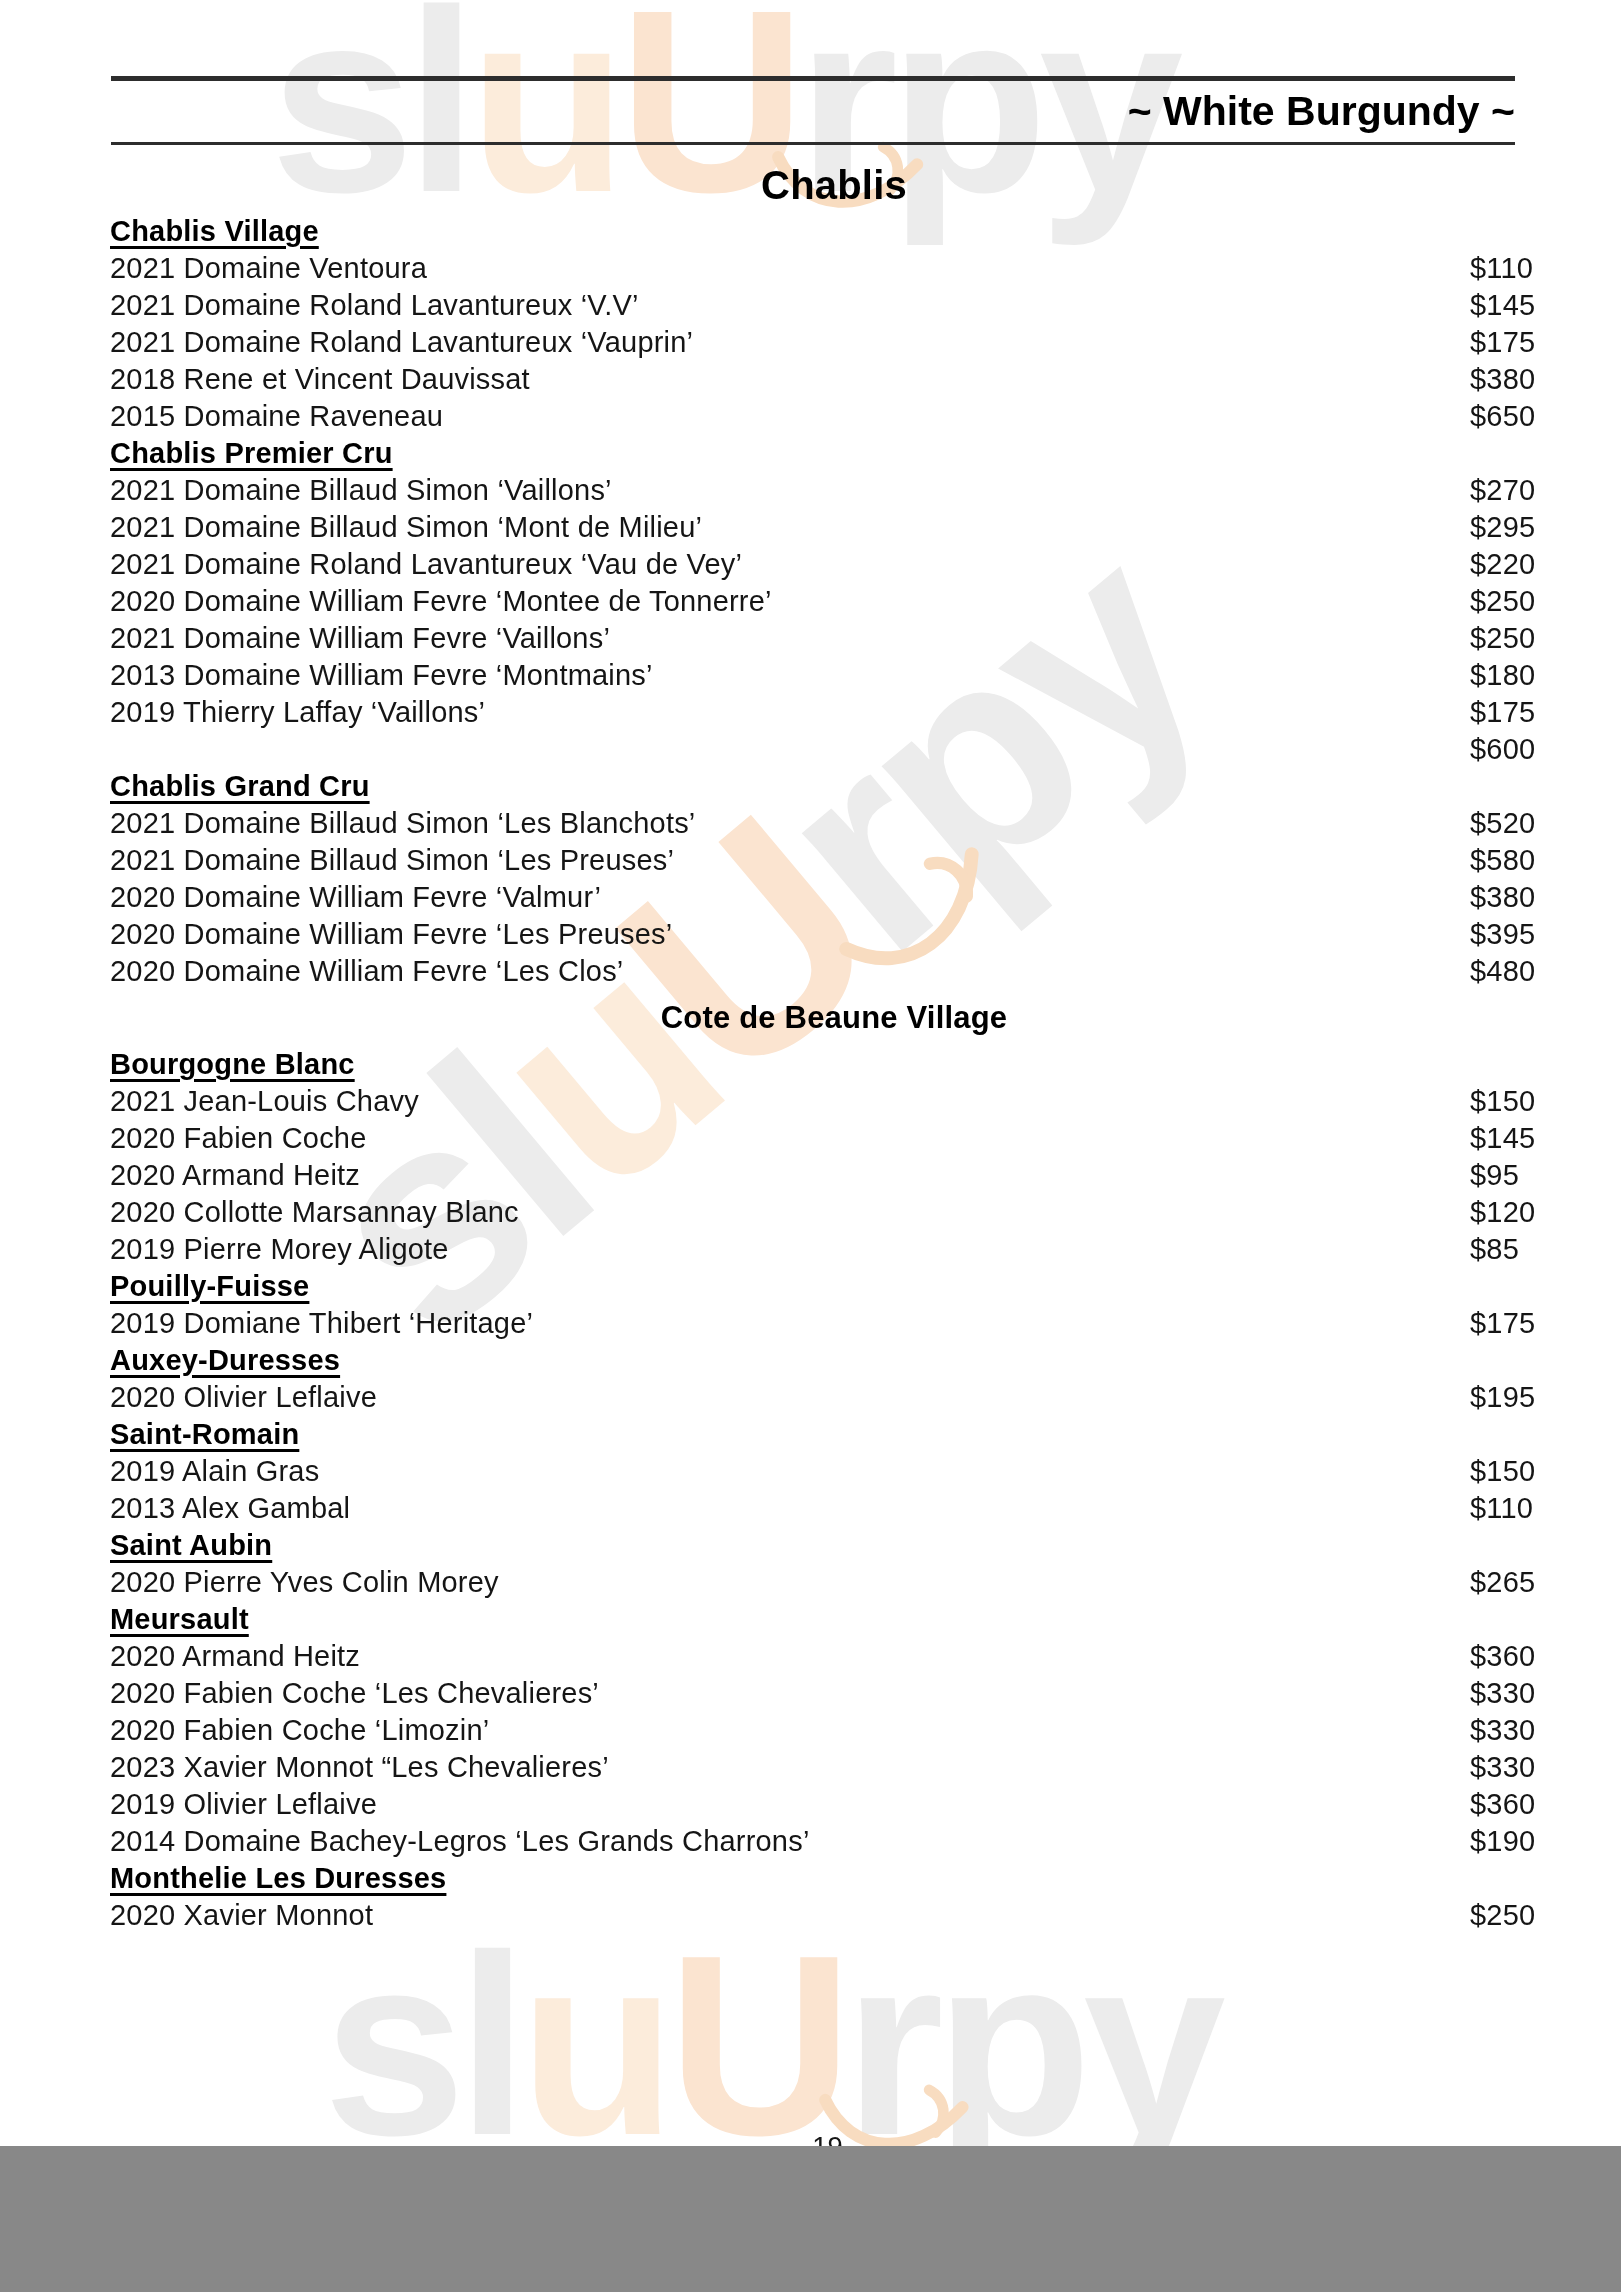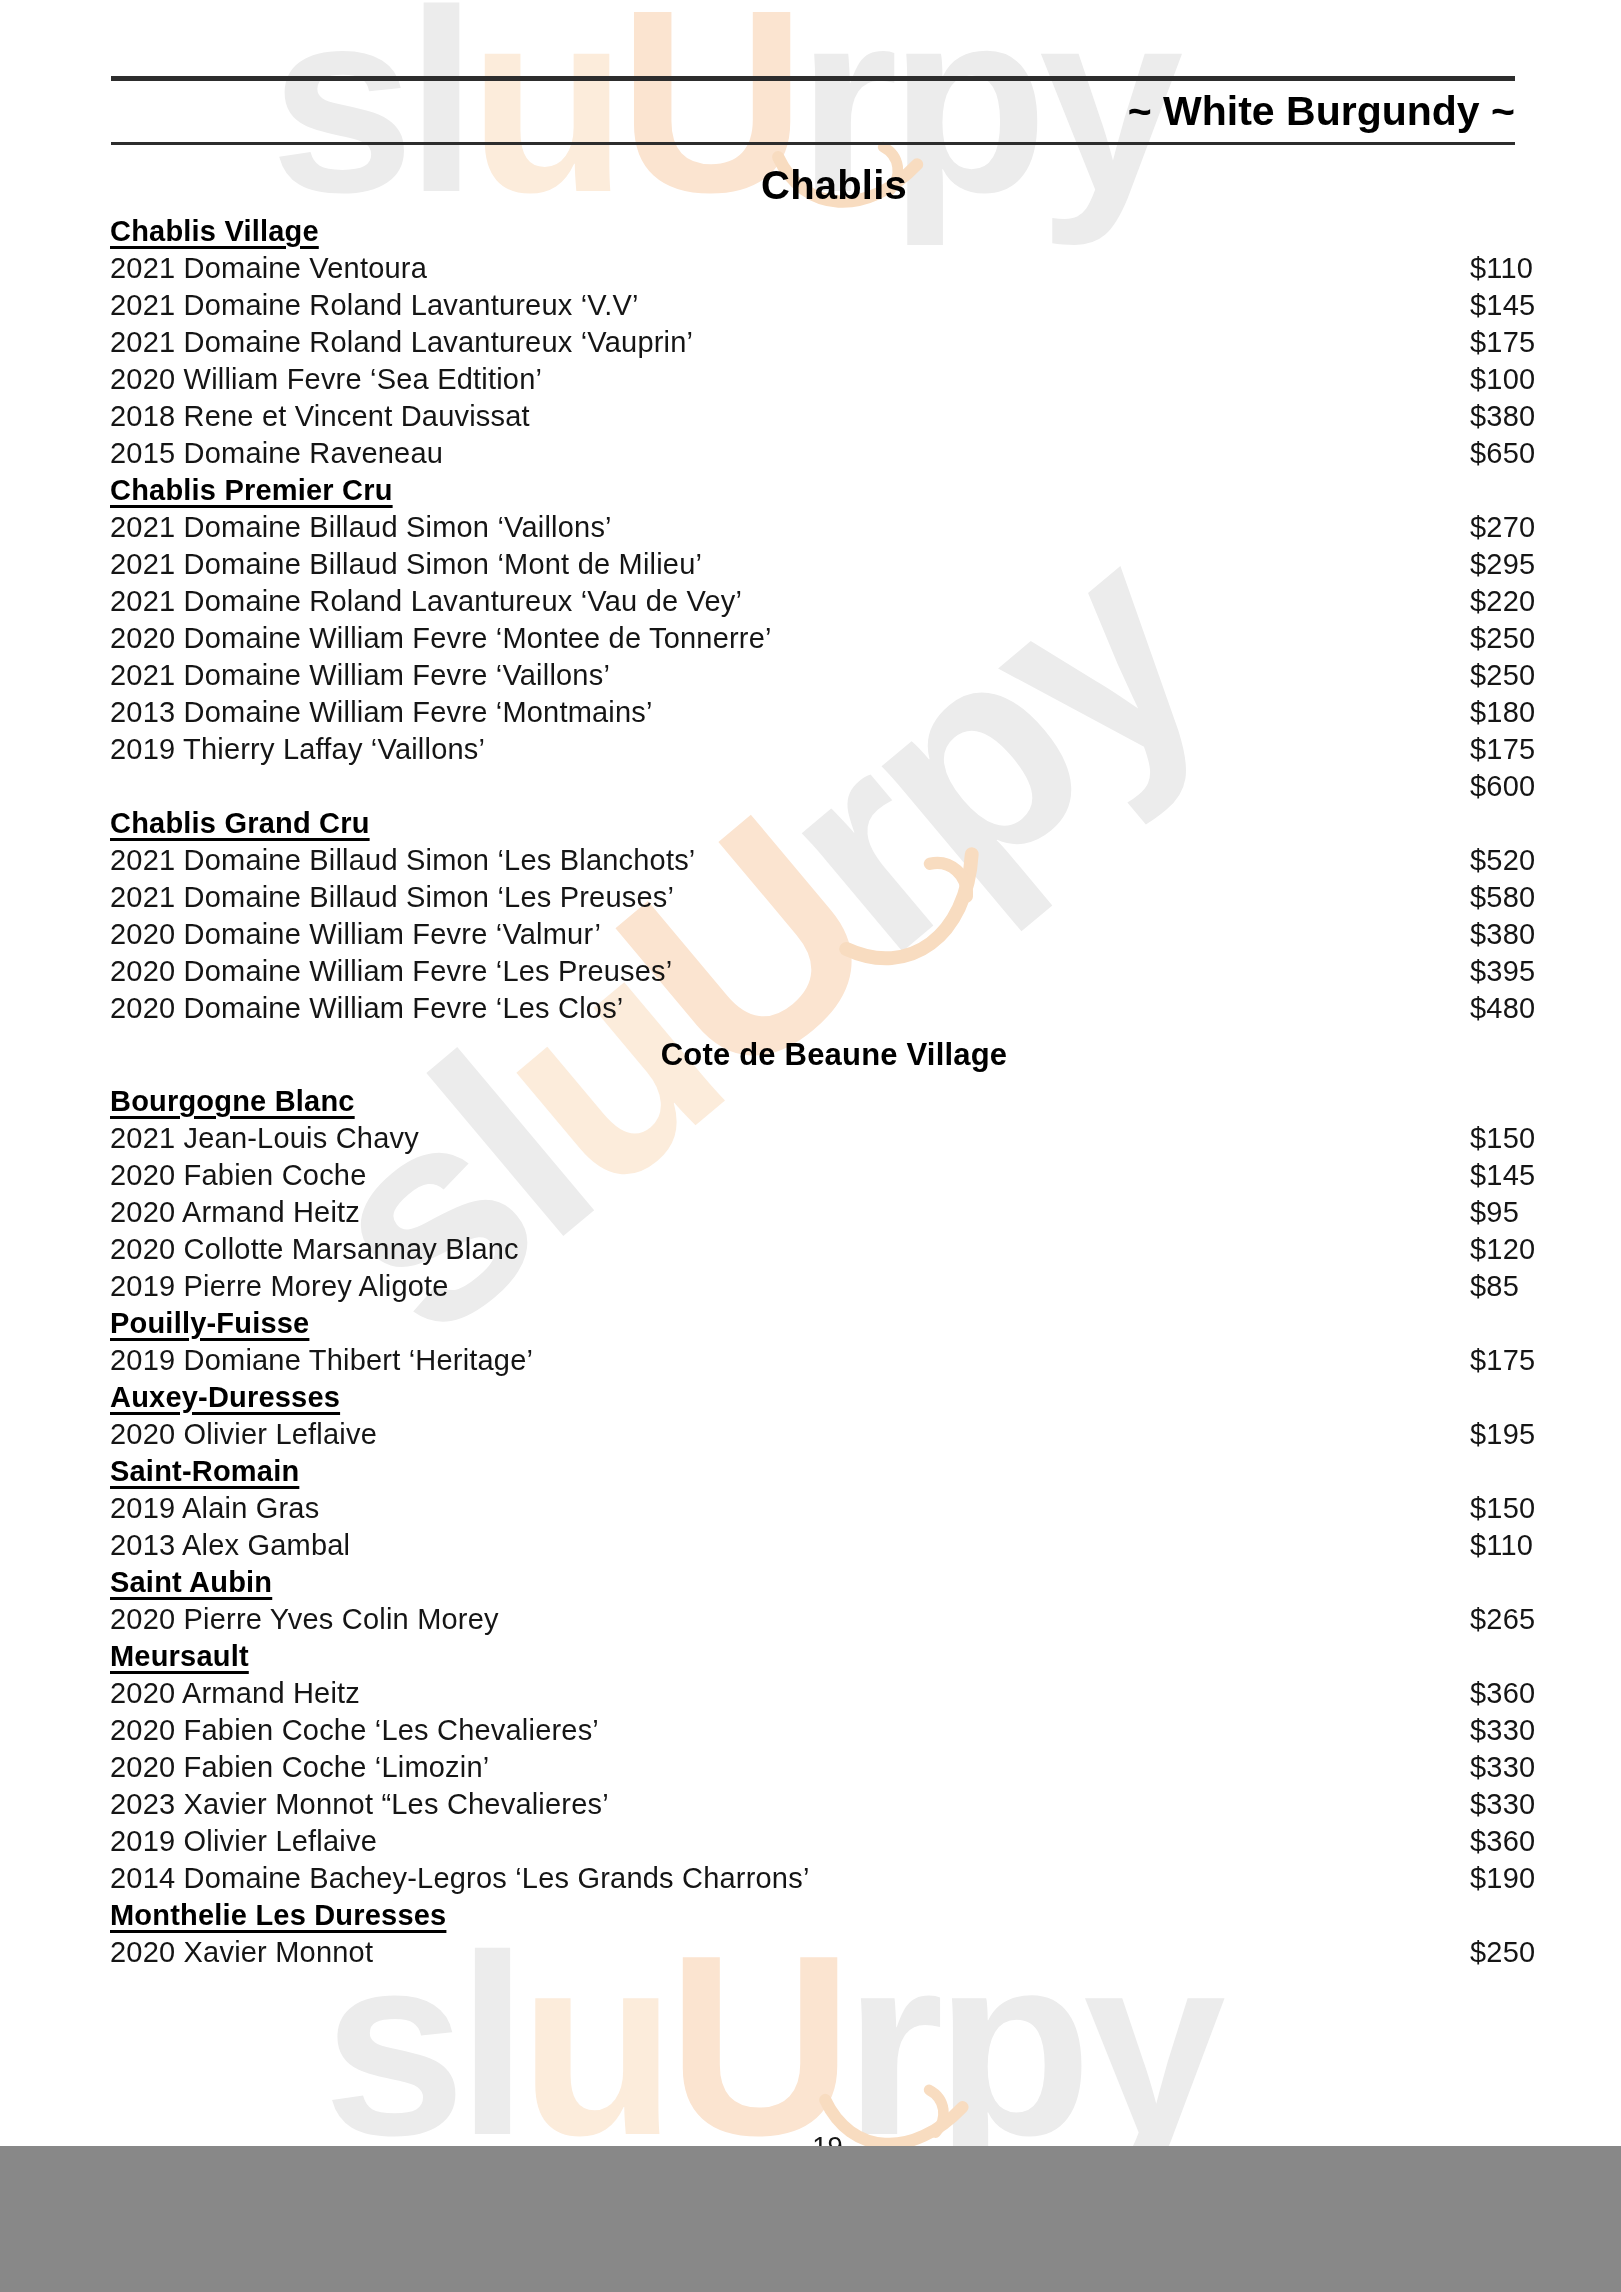--- a/index.html
+++ b/index.html
@@ -101,21 +101,20 @@
   <div class="rule-top"></div>
   <div class="page-title">~ White Burgundy ~</div>
   <div class="rule-under"></div>
 
   <main id="menu">
       <div class="section-heading first">Chablis</div>
       <div class="row"><span class="group-label">Chablis Village</span></div>
       <div class="row"><span class="wine-name">2021 Domaine Ventoura</span><span class="wine-price">$110</span></div>
       <div class="row"><span class="wine-name">2021 Domaine Roland Lavantureux ‘V.V’</span><span class="wine-price">$145</span></div>
       <div class="row"><span class="wine-name">2021 Domaine Roland Lavantureux ‘Vauprin’</span><span class="wine-price">$175</span></div>
-      <div class="row"><span class="wine-name">2020 William Fevre ‘Sea Edtition’</span><span class="wine-price">$100</span></div>
       <div class="row"><span class="wine-name">2018 Rene et Vincent Dauvissat</span><span class="wine-price">$380</span></div>
       <div class="row"><span class="wine-name">2015 Domaine Raveneau</span><span class="wine-price">$650</span></div>
       <div class="row"><span class="group-label">Chablis Premier Cru</span></div>
       <div class="row"><span class="wine-name">2021 Domaine Billaud Simon ‘Vaillons’</span><span class="wine-price">$270</span></div>
       <div class="row"><span class="wine-name">2021 Domaine Billaud Simon ‘Mont de Milieu’</span><span class="wine-price">$295</span></div>
       <div class="row"><span class="wine-name">2021 Domaine Roland Lavantureux ‘Vau de Vey’</span><span class="wine-price">$220</span></div>
       <div class="row"><span class="wine-name">2020 Domaine William Fevre ‘Montee de Tonnerre’</span><span class="wine-price">$250</span></div>
       <div class="row"><span class="wine-name">2021 Domaine William Fevre ‘Vaillons’</span><span class="wine-price">$250</span></div>
       <div class="row"><span class="wine-name">2013 Domaine William Fevre ‘Montmains’</span><span class="wine-price">$180</span></div>
       <div class="row"><span class="wine-name">2019 Thierry Laffay ‘Vaillons’</span><span class="wine-price">$175</span></div>

